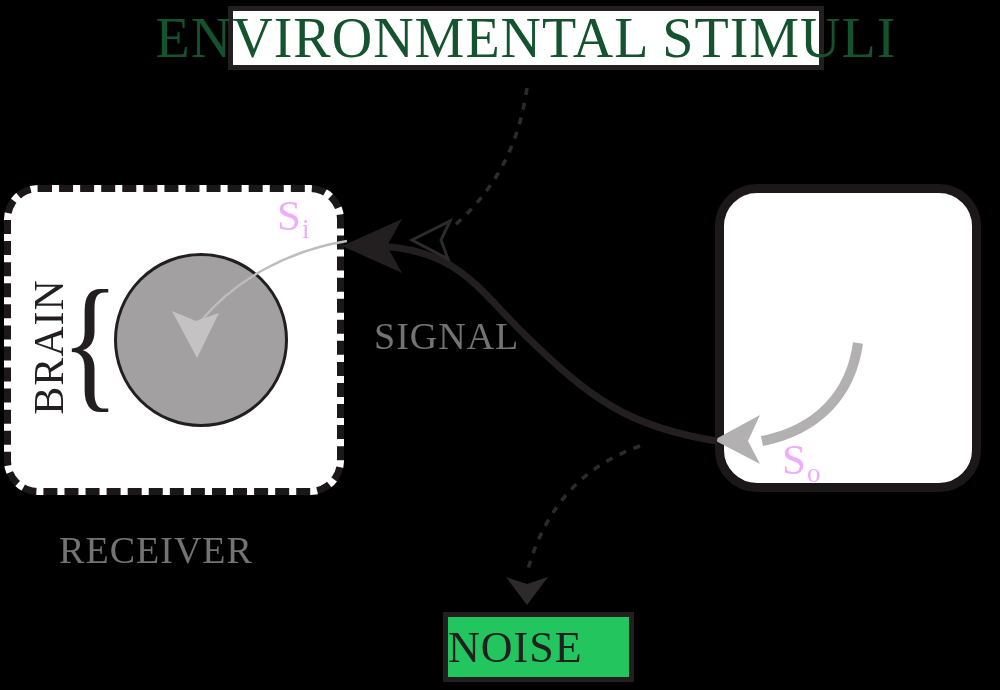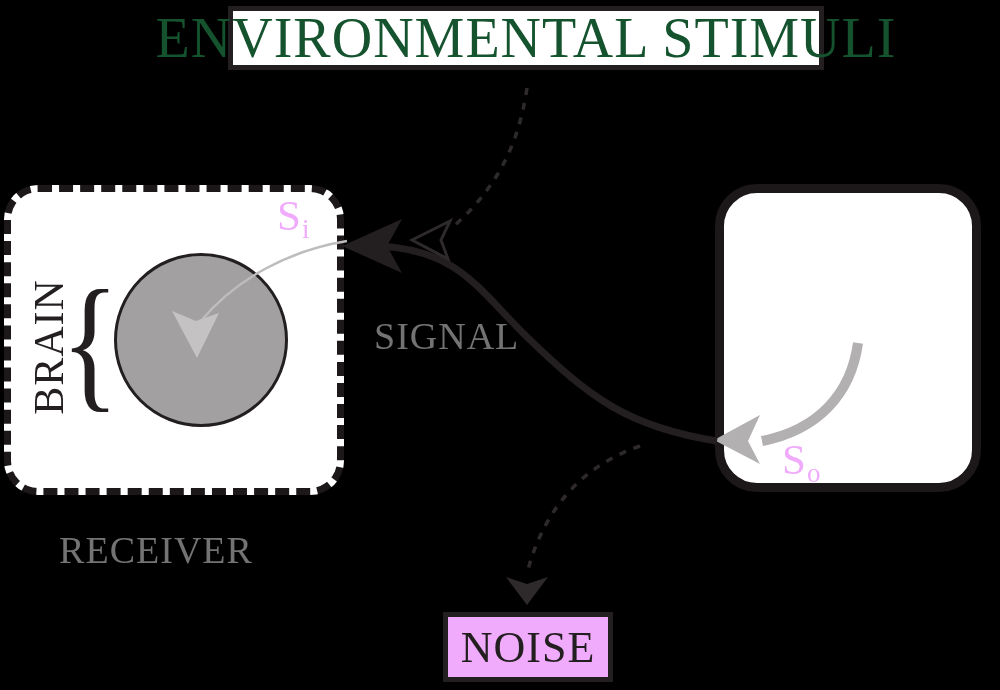--- a/index.html
+++ b/index.html
@@ -35,25 +35,25 @@
 
   .generator-box {
     left: 715px; top: 184px; width: 266px; height: 308px;
     background: #ffffff;
     border: 9px solid #1c1819;
     border-radius: 42px;
     box-sizing: border-box;
   }
 
   .noise-box {
-    left: 443px; top: 612px; width: 170px; height: 70px;
-    background: #f0abfc;
+    left: 443px; top: 612px; width: 191px; height: 70px;
+    background: #22c55e;
     border: 5px solid #231f20;
     box-sizing: border-box;
-    display: flex; align-items: center; justify-content: center;
+    display: flex; align-items: center; 
   }
   .noise-box span { font-size: 44px; color: #231f20; letter-spacing: 1px; }
 
   
   .brain-circle {
     left: 114px; top: 253px; width: 174px; height: 174px;
     background: #a2a0a1;
     border: 3px solid #231f20;
     border-radius: 50%;
     box-sizing: border-box;

